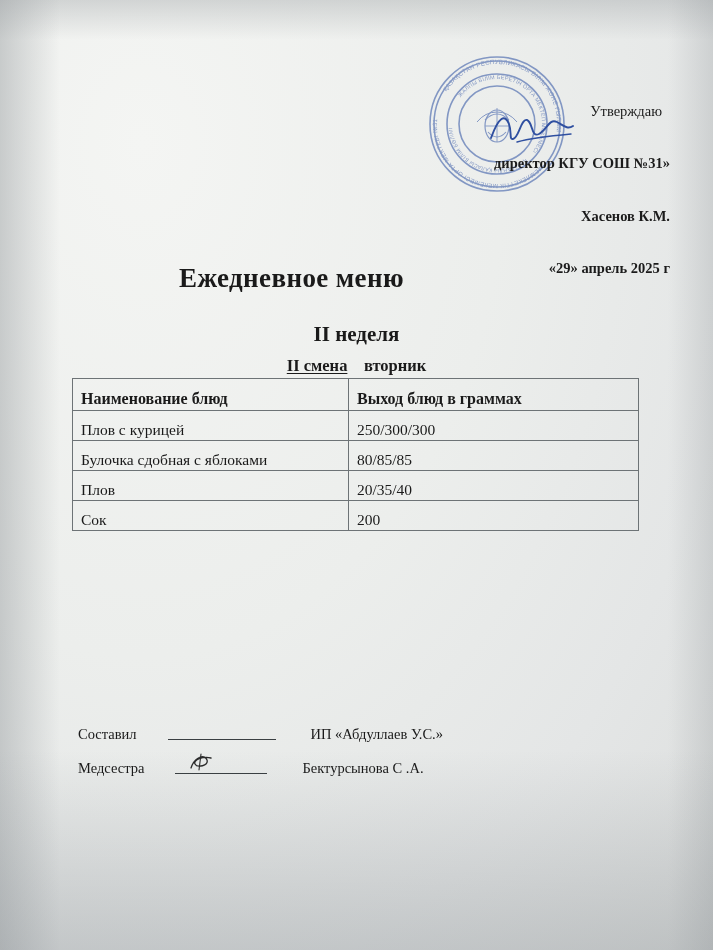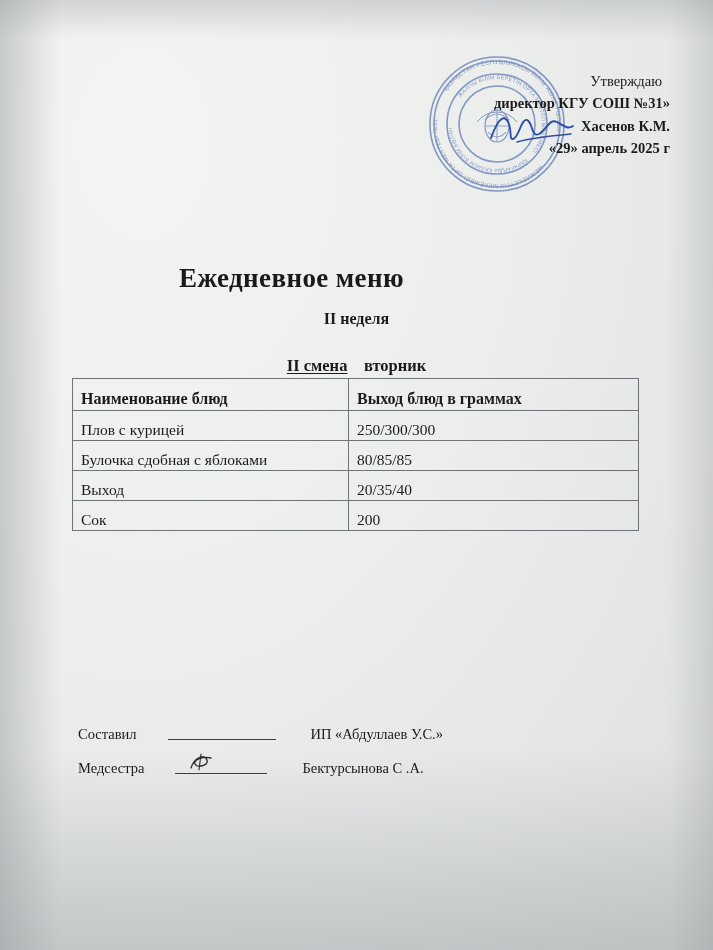--- a/index.html
+++ b/index.html
@@ -58,21 +58,21 @@
     left: 455px;
     top: 70px;
     width: 215px;
     text-align: right;
     font-size: 14.5px;
     font-weight: bold;
     color: #1b1b1b;
     line-height: 1.55;
     z-index: 4;
   }
-  .approval div { white-space: nowrap; }
+  .approval div { white-space: nowrap; margin-top: 30px; }
   .approval .line-1 { font-weight: normal; padding-right: 8px; }
 
   
   .stamp {
     position: absolute;
     left: 423px;
     top: 50px;
     width: 148px;
     height: 148px;
     z-index: 3;
@@ -94,25 +94,25 @@
     left: 0;
     width: 583px;
     text-align: center;
     font-size: 27px;
     font-weight: bold;
     letter-spacing: 0.4px;
     color: #1a1a1a;
   }
   .subtitle-1 {
     position: absolute;
-    top: 310px;
+    top: 322px;
     left: 0;
     width: 713px;
     text-align: center;
-    font-size: 16px;
+    font-size: 21px;
     font-weight: bold;
     color: #1a1a1a;
   }
   .subtitle-2 {
     position: absolute;
     top: 344px;
     left: 0;
     width: 713px;
     text-align: center;
     font-size: 16.5px;
@@ -260,21 +260,21 @@
     <tbody>
       <tr>
         <td>Плов с курицей</td>
         <td>250/300/300</td>
       </tr>
       <tr>
         <td>Булочка сдобная с яблоками</td>
         <td>80/85/85</td>
       </tr>
       <tr>
-        <td>Выход</td>
+        <td>Плов</td>
         <td>20/35/40</td>
       </tr>
       <tr>
         <td>Сок</td>
         <td>200</td>
       </tr>
     </tbody>
   </table>
 
   <div class="footer">

